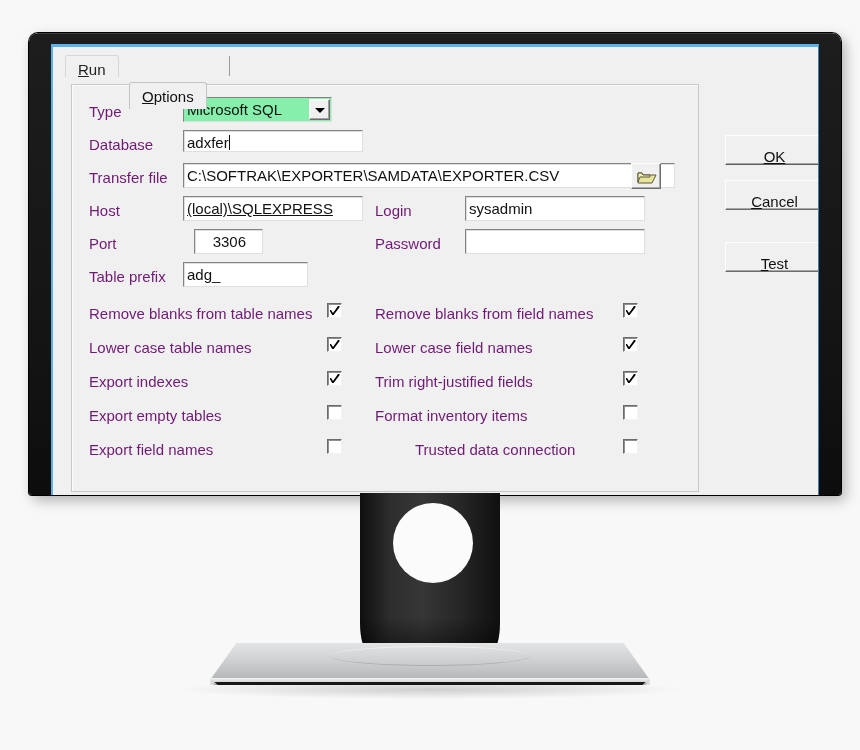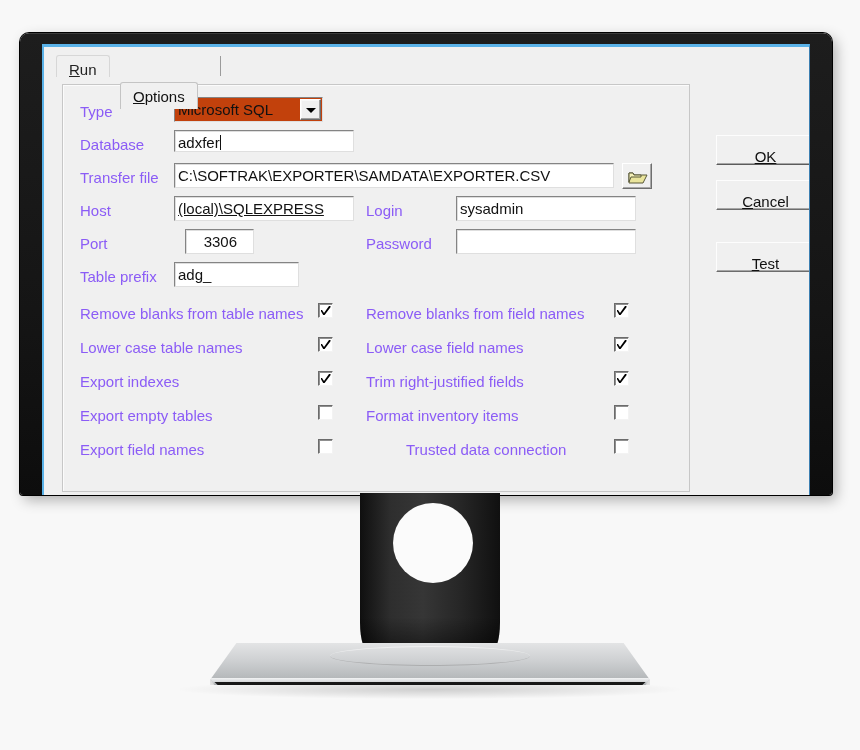--- a/index.html
+++ b/index.html
@@ -15,21 +15,21 @@
   
   #stage {
     position: relative;
     width: 860px; height: 750px;
     background: #f8f8f8;
   }
 
   
   .monitor-bezel {
     position: absolute;
-    left: 20px; top: 33px;
+    left: 29px; top: 33px;
     width: 812px; height: 462px;
     background: linear-gradient(180deg,#1d1d1d 0%, #151515 60%, #0d0d0d 100%);
     border-radius: 9px 9px 3px 3px;
     box-shadow: 4px 5px 14px rgba(0,0,0,0.30), 0 0 0 1px #000;
     overflow: hidden;
   }
   .bezel-hl {
     position:absolute; left:0; top:0; width:100%; height:1px;
     background: rgba(255,255,255,0.14);
   }
@@ -145,21 +145,21 @@
     left: 18px; top: 37px;
     width: 628px; height: 408px;
     background: #f0f0f0;
     border: 1px solid #c7c7c7;
     box-shadow: inset 1px 1px 0 #fbfbfb;
   }
 
   .row { position: absolute; }
   .lbl {
     font-size: 15px;
-    color: #8b5cf6;
+    color: #701a75;
     white-space: nowrap;
   }
 
   
   .field {
     position: absolute;
     background: #ffffff;
     border: 1px solid;
     border-color: #848484 #dfdfdf #dfdfdf #848484;
     box-shadow: inset 1px 1px 0 #5a5a5a33;
@@ -171,21 +171,21 @@
     white-space: nowrap;
   }
   .field.ralign { text-align: right; padding-right: 16px; }
   .caret {
     display:inline-block; width:1px; height:15px;
     background:#111; vertical-align:-2px; margin-left:0px;
   }
 
   .combo {
     position: absolute;
-    background: #c2410c;
+    background: #86efac;
     border: 1px solid;
     border-color: #848484 #dfdfdf #dfdfdf #848484;
     font-size: 15px;
     color: #111;
     padding: 1px 3px;
     line-height: 21px;
   }
   .combo-btn {
     position: absolute;
     right: 1px; top: 1px;
@@ -272,21 +272,21 @@
           <span>Microsoft SQL</span>
           <div class="combo-btn">
             <div class="combo-arrow"></div>
           </div>
         </div>
 
         <div class="lbl row" style="left:17px; top:51px;">Database</div>
         <div class="field" style="left:111px; top:45px; width:180px; height:22px;"><span>adxfer</span><span class="caret"></span></div>
 
         <div class="lbl row" style="left:17px; top:84px;">Transfer file</div>
-        <div class="field" style="left:111px; top:78px; width:440px; height:25px;">C:\SOFTRAK\EXPORTER\SAMDATA\EXPORTER.CSV</div>
+        <div class="field" style="left:111px; top:78px; width:492px; height:25px;">C:\SOFTRAK\EXPORTER\SAMDATA\EXPORTER.CSV</div>
         <div class="browse-btn" style="left:559px; top:78px;">
           <svg class="folder-ico" width="20" height="15" viewBox="0 0 20 15">
             <path d="M1 3 L1 13 L15 13 L19 5 L6 5 L5 3 Z" fill="#e9e49c" stroke="#585838" stroke-width="1"></path>
             <path d="M1 3 L5 3 L6 5 L13 5 L13 7 L3 7 L1 12 Z" fill="#f3efb8" stroke="#585838" stroke-width="1"></path>
           </svg>
         </div>
 
         <div class="lbl row" style="left:17px; top:117px;">Host</div>
         <div class="field" style="left:111px; top:111px; width:180px; height:25px;text-decoration:underline;">(local)\SQLEXPRESS</div>
         <div class="lbl row" style="left:303px; top:117px;">Login</div>

